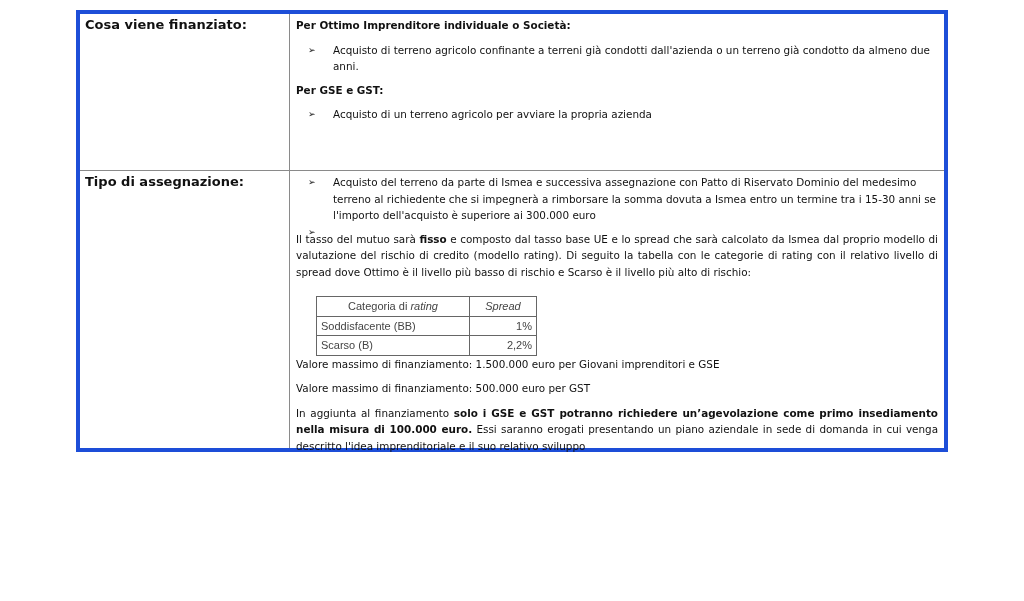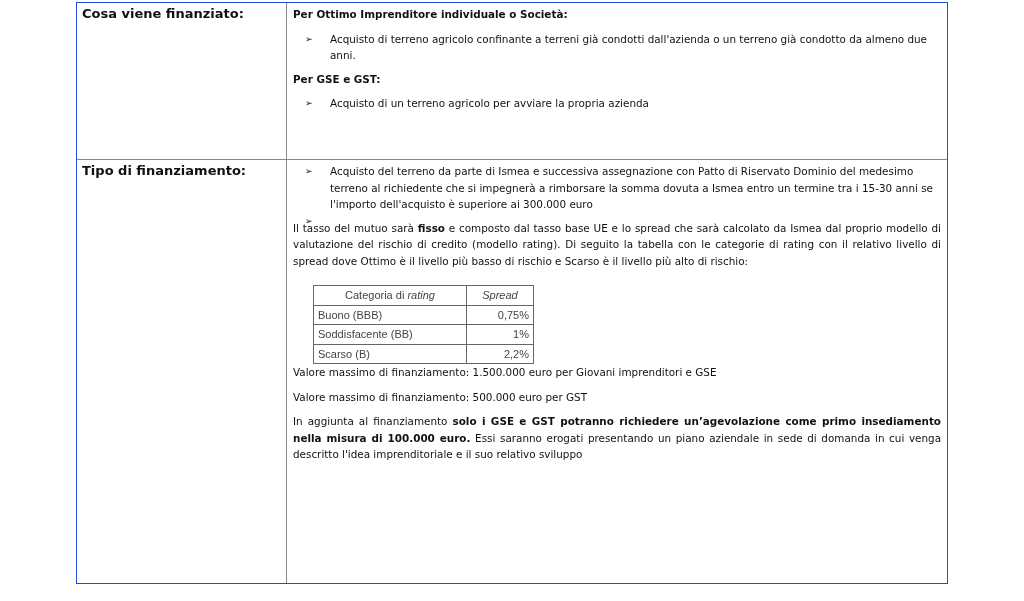--- a/index.html
+++ b/index.html
@@ -1,19 +1,19 @@
 <!DOCTYPE html>
 <html><head>
 <meta charset="utf-8">
 <style>
   html, body { margin:0; padding:0; background:#ffffff; }
   body { width:1024px; height:601px; position:relative; overflow:hidden;
          font-family:"DejaVu Sans", "Liberation Sans", sans-serif; color:#111; }
-  .doc-table { position:absolute; left:76px; top:2px; width:872px; height:582px;
-               border:1px solid #1d4ed8; box-sizing:border-box; }
+  .doc-table { position:absolute; left:76px; top:10px; width:872px; height:442px;
+               border:4px solid #1d4ed8; box-sizing:border-box; }
   .row { position:absolute; left:0; width:100%; box-sizing:border-box; }
   .row1 { top:0; height:157px; border-bottom:1px solid #8a8a8a; }
   .row2 { top:157px; height:423px; }
   .col-divider { position:absolute; left:209px; top:0; bottom:0; width:1px; background:#8a8a8a; }
   .label { position:absolute; left:5px; top:3px; font-size:13px; font-weight:bold; }
   .content { position:absolute; left:216px; right:6px; top:3px; font-size:10.4px; line-height:16.5px; }
   .p-bold { font-weight:bold; margin:0 0 8px 0; }
   .bullet { position:relative; padding-left:37px; margin:0 0 7px 0; }
   .bullet .arrow { position:absolute; left:12px; top:0; font-size:9px; }
   .para { margin:0 0 8px 0; text-align:justify; }
@@ -42,40 +42,36 @@
       </p>
       <p class="p-bold">Per GSE e GST:</p>
       <p class="bullet">
         <span class="arrow">➢</span>
         <span>Acquisto di un terreno agricolo per avviare la propria azienda</span>
       </p>
     </div>
   </div>
 
   <div class="row row2">
-    <div class="label">Tipo di finanziamento:</div>
+    <div class="label">Tipo di assegnazione:</div>
     <div class="content">
       <p class="bullet" style="margin-bottom:0">
         <span class="arrow">➢</span>
         <span>Acquisto del terreno da parte di Ismea e successiva assegnazione con Patto di Riservato Dominio del medesimo terreno al richiedente che si impegnerà a rimborsare la somma dovuta a Ismea entro un termine tra i 15-30 anni se l'importo dell'acquisto è superiore ai 300.000 euro</span>
       </p>
       <p class="bullet">
         <span class="arrow">➢</span>
       </p>
       <p class="para"><span>Il tasso del mutuo sarà </span><b>fisso</b><span> e composto dal tasso base UE e lo spread che sarà calcolato da Ismea dal proprio modello di valutazione del rischio di credito (modello rating). Di seguito la tabella con le categorie di rating con il relativo livello di spread dove Ottimo è il livello più basso di rischio e Scarso è il livello più alto di rischio:</span></p>
 
       <table class="rating">
         <tbody>
             <tr>
           <th class="c1"><span>Categoria di </span><i>rating</i></th>
           <th class="c2"><i>Spread</i></th>
-        </tr>
-        <tr>
-          <td>Buono (BBB)</td>
-          <td class="num">0,75%</td>
         </tr>
         <tr>
           <td>Soddisfacente (BB)</td>
           <td class="num">1%</td>
         </tr>
         <tr>
           <td>Scarso (B)</td>
           <td class="num">2,2%</td>
         </tr>
       </tbody>

